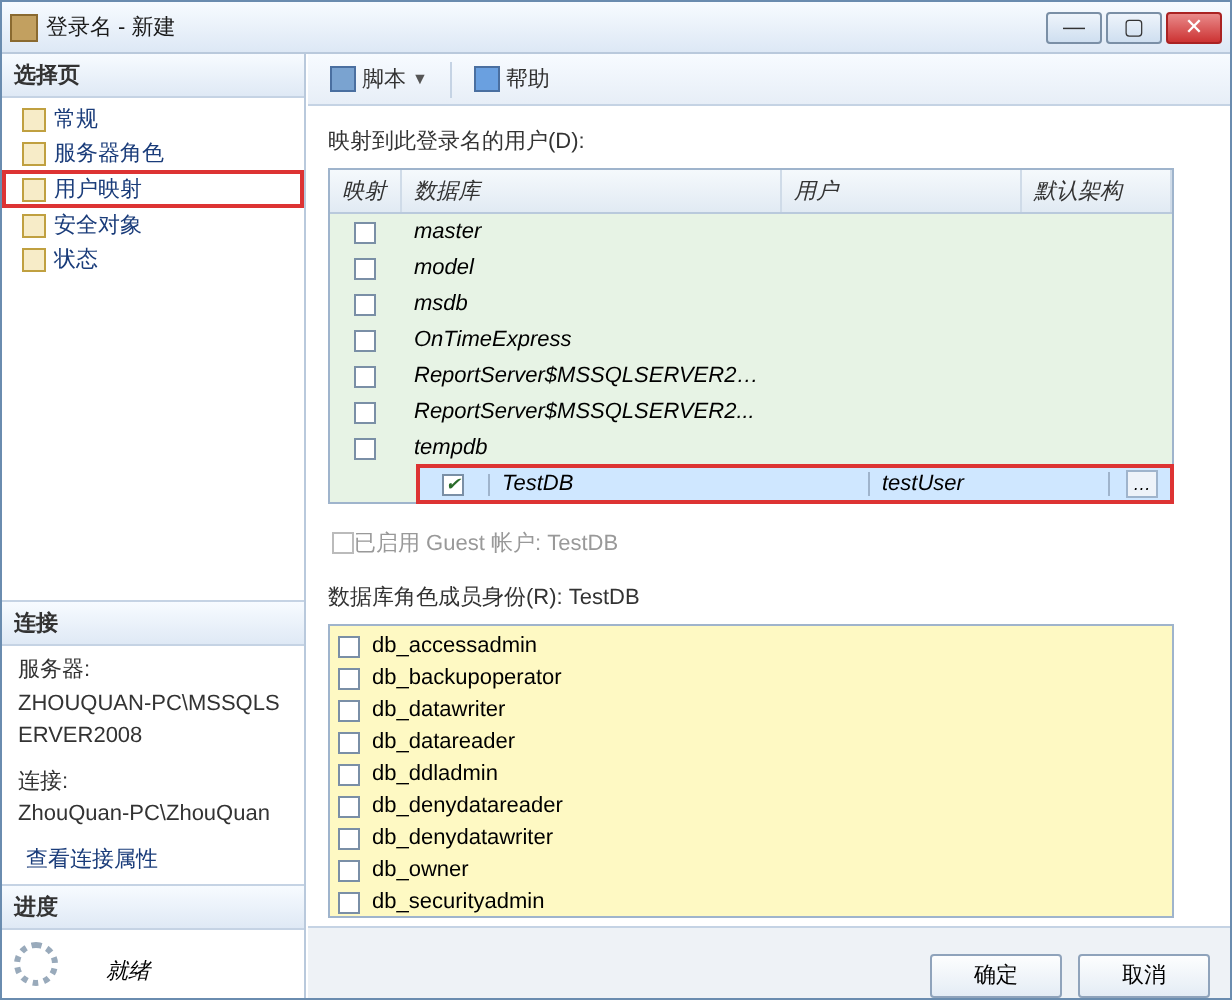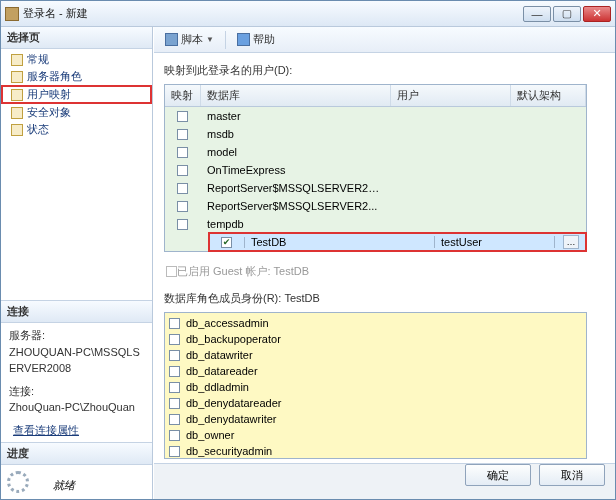--- a/index.html
+++ b/index.html
@@ -14,52 +14,52 @@
   .body { flex: 1; display: flex; min-height: 0; }
   .sidebar { width: 152px; border-right: 1px solid #b9c9dc; background: #fff; display: flex; flex-direction: column; }
   .panehdr { background: linear-gradient(#f7fbff,#dfe9f5); border-bottom: 1px solid #c5d3e4; padding: 3px 6px; font-weight: bold; color: #333; }
   .tree { padding: 2px 0; }
   .tree-item { display: flex; align-items: center; gap: 4px; padding: 1px 4px 1px 10px; color: #1a3c7a; cursor: default; }
   .tree-item .bullet { width: 12px; height: 12px; border: 1px solid #c0a040; background: #f7ecc8; }
   .tree-item.hl { border: 2px solid #d33; padding: 0 2px 0 8px; }
   .conn-section { border-top: 1px solid #c5d3e4; }
   .conn-body { padding: 4px 8px; color: #333; line-height: 1.5; }
   .conn-body .lbl { color: #333; }
-  .link { color: #1a3c7a; text-decoration: underline; cursor: pointer; }
+  .link { color: #1a3c7a; cursor: pointer; }
   .progress-sec { border-top: 1px solid #c5d3e4; }
   .progress-row { display: flex; align-items: flex-end; gap: 24px; padding: 6px; font-style: italic; }
   .spinner { width: 22px; height: 22px; border: 3px dotted #9ab; border-radius: 50%; }
   .main { flex: 1; display: flex; flex-direction: column; background: #fff; border-left: 1px solid #fff; min-width: 0; }
   .toolbar { height: 26px; background: linear-gradient(#f7fbff,#e7eef7); border-bottom: 1px solid #c5d3e4; display: flex; align-items: center; padding: 0 6px; gap: 6px; }
   .tbtn { display: flex; align-items: center; gap: 3px; padding: 2px 4px; color: #333; border: 1px solid transparent; }
   .tbtn .ic { width: 13px; height: 13px; background: #7aa3d0; border: 1px solid #4a6fa0; }
   .tbtn .dd { font-size: 8px; color: #555; }
   .sep { width:1px; height:18px; background:#c5d3e4; }
   .content { flex: 1; padding: 10px 28px 4px 10px; overflow: hidden; display: flex; flex-direction: column; gap: 6px; }
   .sect-label { color: #333; }
-  .grid { border: 1px solid #9fb4cc; background: #e7f3e5; }
+  .grid { border: 1px solid #9fb4cc; background: #e7f3e5; font-style: italic; }
   .grid-hdr { display: flex; background: linear-gradient(#f5f9fc,#e1eaf3); border-bottom: 1px solid #b9c9dc; }
   .gh { padding: 3px 6px; border-right: 1px solid #cfdbe8; color: #333; }
   .col-map { width: 36px; }
   .col-db { width: 190px; }
   .col-user { width: 120px; }
   .col-schema { flex: 1; }
   .grid-body .row { display: flex; align-items: center; height: 18px; }
   .grid-body .cell { padding: 0 6px; border-right: 1px solid transparent; overflow: hidden; white-space: nowrap; text-overflow: ellipsis; }
   .grid-body .row .cell.col-map { display:flex; justify-content:center; }
   .cb { width: 11px; height: 11px; border: 1px solid #7a8fa6; background: #fff; display: inline-flex; align-items: center; justify-content: center; font-size: 9px; color: #2a6b2a; }
   .cb.checked::after { content: "✔"; }
   .grid-body .row.sel { outline: 2px solid #d33; outline-offset: -1px; background: #cfe7ff; margin-left: 44px; }
   .grid-body .row.sel .cell { border-right: 1px solid #9fb4cc; }
   .ellips-btn { width: 16px; height: 14px; border: 1px solid #9fb4cc; background: #eef3f9; font-size: 9px; text-align: center; line-height: 12px; margin-left: auto; }
   .guest-row { display: flex; align-items: center; gap: 0; color: #999; padding: 6px 2px; }
   .guest-row .cb { border-color: #bbb; }
   .roles { border: 1px solid #9fb4cc; background: #fef9c3; flex: 1; overflow: auto; padding: 2px 4px; }
   .role-row { display: flex; align-items: center; gap: 6px; height: 16px; }
-  .footer { height: 36px; border-top: 1px solid #c5d3e4; background: #eef2f6; display: flex; align-items: flex-start; justify-content: flex-end; gap: 8px; padding: 0 10px; }
+  .footer { height: 36px; border-top: 1px solid #c5d3e4; background: #eef2f6; display: flex; align-items: flex-end; justify-content: flex-end; gap: 8px; padding: 0 10px; }
   .btn { min-width: 66px; height: 22px; border: 1px solid #8fa3bb; background: linear-gradient(#fdfefe,#e4ecf5); border-radius: 2px; text-align: center; line-height: 20px; cursor: default; }
 </style>
 </head>
 <body>
 
 <div class="window">
   <div class="titlebar">
     <span class="icon"></span>
     <span class="title">登录名 - 新建</span>
     <div class="winbtns">
@@ -146,29 +146,29 @@
                   <span class="cb"></span>
                 </div>
                 <div class="cell col-db">master</div>
                 <div class="cell col-user"></div>
                 <div class="cell col-schema" style="display:flex;align-items:center;"></div>
               </div>
               <div class="row">
                 <div class="cell col-map">
                   <span class="cb"></span>
                 </div>
+                <div class="cell col-db">model</div>
+                <div class="cell col-user"></div>
+                <div class="cell col-schema" style="display:flex;align-items:center;"></div>
+              </div>
+              <div class="row">
+                <div class="cell col-map">
+                  <span class="cb"></span>
+                </div>
                 <div class="cell col-db">msdb</div>
-                <div class="cell col-user"></div>
-                <div class="cell col-schema" style="display:flex;align-items:center;"></div>
-              </div>
-              <div class="row">
-                <div class="cell col-map">
-                  <span class="cb"></span>
-                </div>
-                <div class="cell col-db">model</div>
                 <div class="cell col-user"></div>
                 <div class="cell col-schema" style="display:flex;align-items:center;"></div>
               </div>
               <div class="row">
                 <div class="cell col-map">
                   <span class="cb"></span>
                 </div>
                 <div class="cell col-db">OnTimeExpress</div>
                 <div class="cell col-user"></div>
                 <div class="cell col-schema" style="display:flex;align-items:center;"></div>

